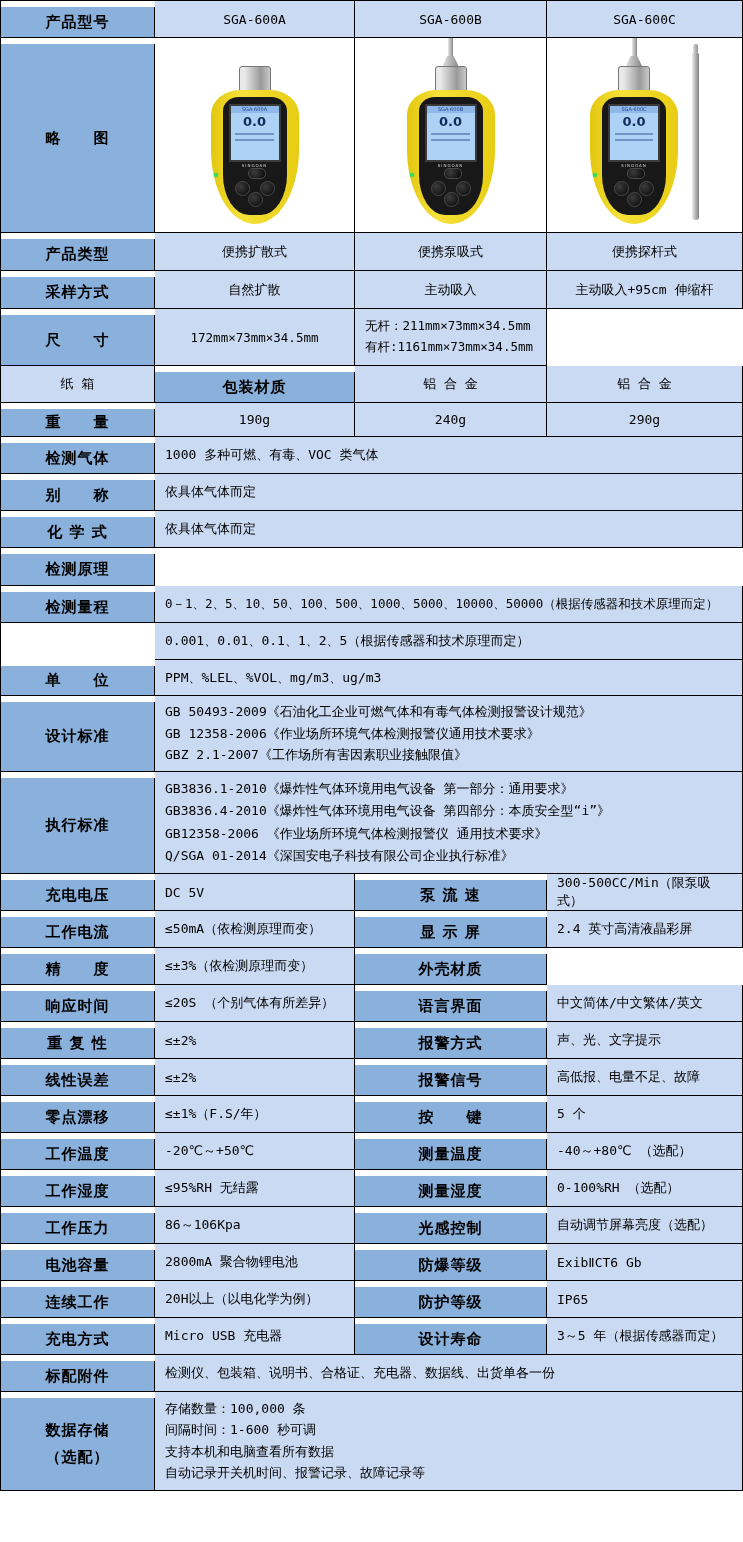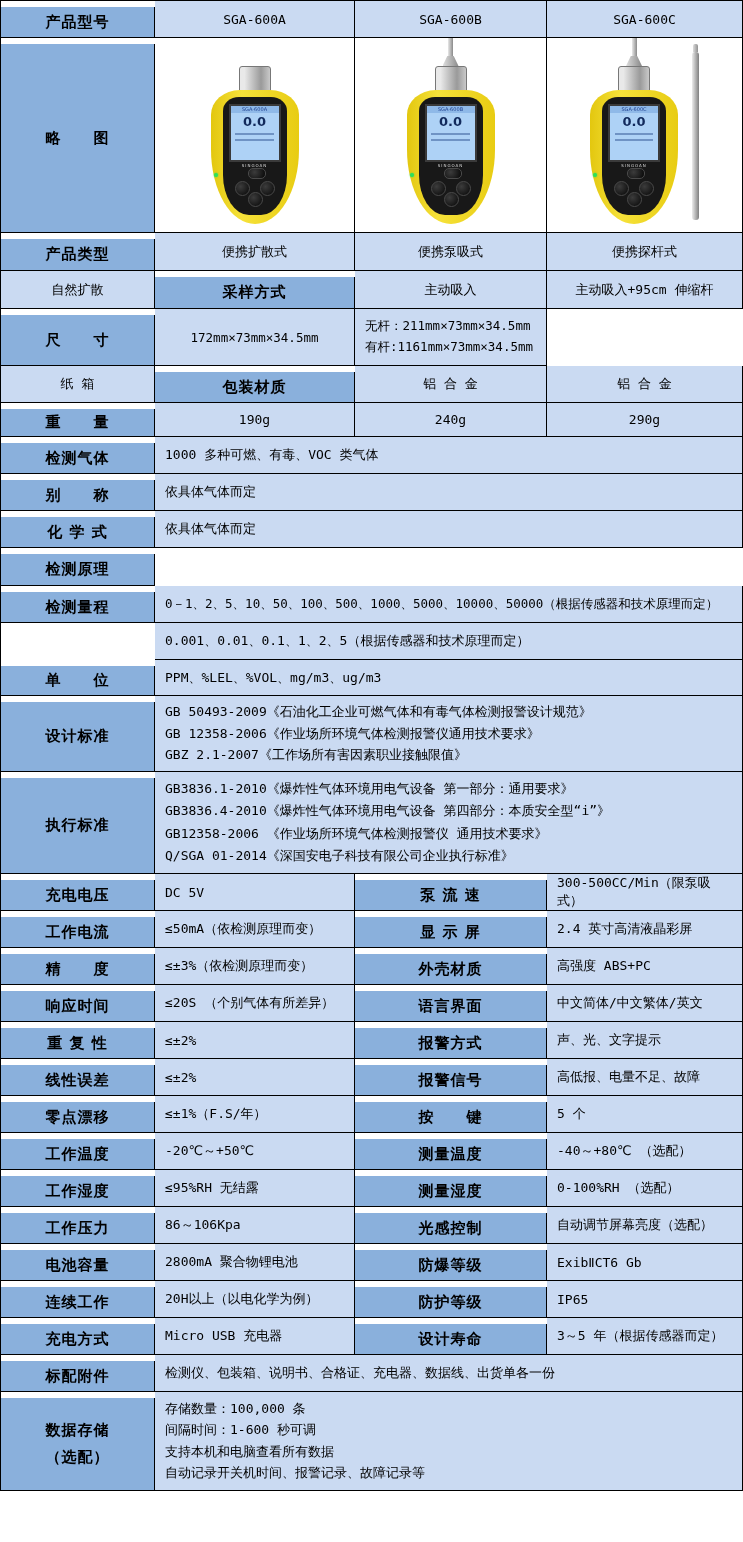--- a/index.html
+++ b/index.html
@@ -152,22 +152,22 @@
   </div>
 
   <div class="row" style="height:38px">
     <div class="cell lbl">产品类型</div>
     <div class="cell val c">便携扩散式</div>
     <div class="cell val c">便携泵吸式</div>
     <div class="cell val c">便携探杆式</div>
   </div>
 
   <div class="row" style="height:38px">
+    <div class="cell lbl">采样方式</div>
     <div class="cell val c">自然扩散</div>
-    <div class="cell lbl">采样方式</div>
     <div class="cell val c">主动吸入</div>
     <div class="cell val c">主动吸入+95cm 伸缩杆</div>
   </div>
 
   <div class="row" style="height:57px">
     <div class="cell lbl">尺　　寸</div>
     <div class="cell val c" style="font-size:12.5px">172mm×73mm×34.5mm</div>
     <div class="cell val lines smalllines">
       <div>无杆：211mm×73mm×34.5mm</div>
       <div>有杆:1161mm×73mm×34.5mm</div>
@@ -241,21 +241,20 @@
   <div class="row" style="height:37px">
     <div class="cell lbl">工作电流</div>
     <div class="cell val">≤50mA（依检测原理而变）</div>
     <div class="cell lbl">显 示 屏</div>
     <div class="cell val">2.4 英寸高清液晶彩屏</div>
   </div>
   <div class="row" style="height:37px">
     <div class="cell lbl">精　　度</div>
     <div class="cell val">≤±3%（依检测原理而变）</div>
     <div class="cell lbl">外壳材质</div>
-    <div class="cell val">高强度 ABS+PC</div>
   </div>
   <div class="row" style="height:37px">
     <div class="cell lbl">响应时间</div>
     <div class="cell val">≤20S （个别气体有所差异）</div>
     <div class="cell lbl">语言界面</div>
     <div class="cell val">中文简体/中文繁体/英文</div>
   </div>
   <div class="row" style="height:37px">
     <div class="cell lbl">重 复 性</div>
     <div class="cell val">≤±2%</div>

